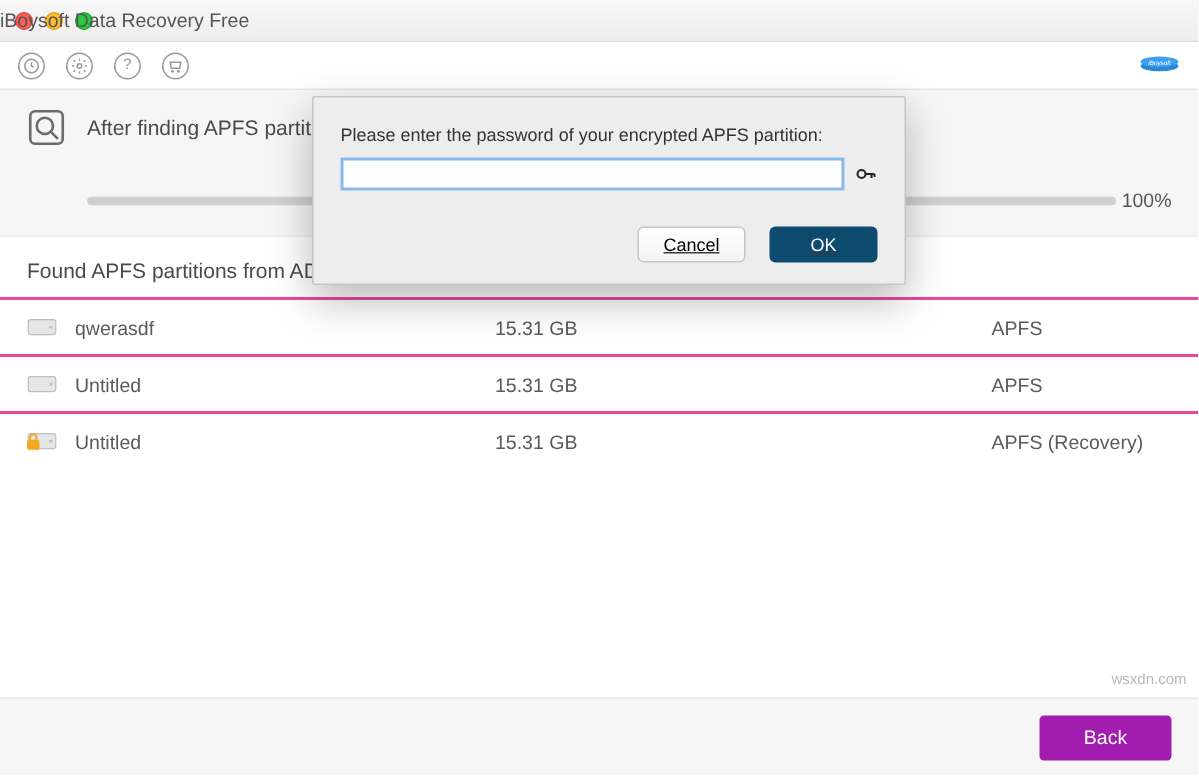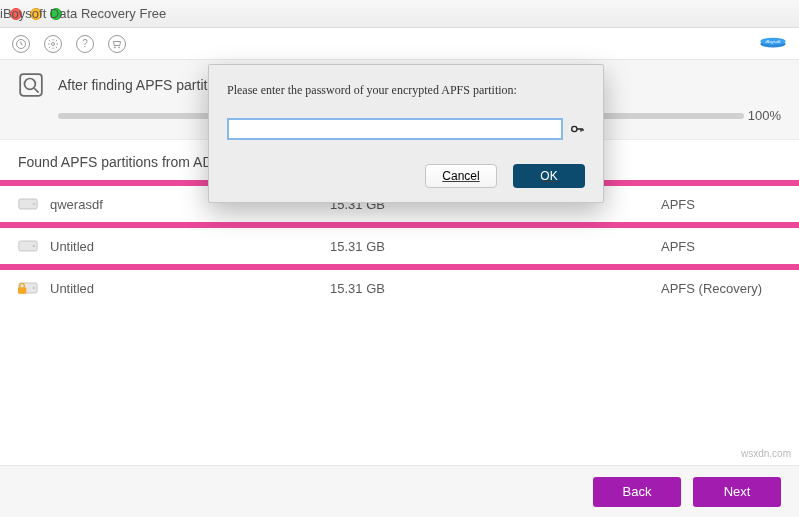--- a/index.html
+++ b/index.html
@@ -12,37 +12,37 @@
     .dot.green { background: #28c840; border: 1px solid #1dad2b; }
     .title { position: absolute; left: 0; right: 0; font-size: 13px; color: #555; }
     .toolbar { height: 32px; border-bottom: 1px solid #e6e6e6; display: flex; align-items: center; padding: 0 12px; gap: 14px; }
     .toolbar .ico { width: 18px; height: 18px; border: 1.4px solid #999; border-radius: 50%; display: flex; align-items: center; justify-content: center; font-size: 10px; color: #999; cursor: pointer; }
     .toolbar .spacer { flex: 1; }
     .logo { width: 28px; height: 20px; }
     .scan-area { background: #f6f6f6; padding: 12px 18px 16px 18px; border-bottom: 1px solid #ececec; }
     .scan-row { display: flex; align-items: center; gap: 14px; }
     .mag { width: 26px; height: 26px; flex-shrink: 0; }
     .scan-text { font-size: 14px; color: #4a4a4a; white-space: nowrap; overflow: hidden; }
-    .progress-wrap { display: flex; align-items: center; gap: 4px; margin-top: 10px; margin-left: 40px; text-align: center; }
+    .progress-wrap { display: flex; align-items: center; gap: 4px; margin-top: 28px; margin-left: 40px; text-align: center; }
     .progress { flex: 1; height: 6px; background: #e6e6e6; border-radius: 3px; overflow: hidden; }
     .progress-fill { width: 100%; height: 100%; background: #d0d0d0; }
     .pct { font-size: 13px; color: #555; }
     .section-title { font-size: 14px; color: #4a4a4a; padding: 14px 18px 10px 18px; }
     .list { }
-    .row { display: flex; align-items: center; padding: 10px 18px; font-size: 13px; color: #5a5a5a; border-top: 6px solid #ec4899; }
+    .row { display: flex; align-items: center; padding: 10px 18px; font-size: 13px; color: #5a5a5a; border-top: 2px solid #ec4899; }
     .row .ic { width: 20px; height: 16px; flex-shrink: 0; margin-right: 12px; }
     .row .name { flex: 0 0 280px; white-space: nowrap; overflow: hidden; }
     .row .size { flex: 0 0 200px; }
     .row .fill { flex: 1; }
     .row .fs { flex: 0 0 120px; text-align: left; }
     .footer { position: absolute; bottom: 0; left: 0; right: 0; height: 52px; background: #f6f6f6; border-top: 1px solid #e6e6e6; display: flex; align-items: center; justify-content: flex-end; padding: 0 18px; gap: 12px; }
     .btn { min-width: 88px; height: 30px; border: none; border-radius: 3px; background: #a21caf; color: #fff; font-size: 13px; cursor: pointer; }
     .wm { position: absolute; right: 8px; bottom: 58px; font-size: 10px; color: #b8b8b8; }
     .modal-shadow { position: absolute; left: 208px; top: 64px; width: 396px; background: #ededed; border: 1px solid #c6c6c6; border-radius: 2px; box-shadow: 0 10px 28px rgba(0,0,0,0.28); padding: 18px 18px 14px 18px; }
-    .modal-label { font-size: 12px; color: #333; margin-bottom: 20px; font-family: Liberation Serif, serif; }
+    .modal-label { font-size: 12px; color: #333; margin-bottom: 8px; }
     .pw-row { display: flex; align-items: center; gap: 6px; margin-bottom: 24px; }
     .pw-input { flex: 1; height: 22px; border: 2px solid #87b8ec; outline: none; padding: 0 4px; font-size: 12px; background: #fff; }
     .keyico { width: 16px; height: 16px; }
     .modal-actions { display: flex; justify-content: flex-end; gap: 16px; text-decoration: underline; }
     .mbtn { min-width: 72px; height: 24px; border-radius: 4px; font-size: 12px; cursor: pointer; border: 1px solid #c6c6c6; background: linear-gradient(#fff,#f4f4f4); }
     .mbtn.primary { border: none; background: #0c4a6e; color: #fff; }
   </style>
 </head>
 <body>
 
@@ -135,21 +135,20 @@
     <div class="size">15.31 GB</div>
     <div class="fill"></div>
     <div class="fs">APFS (Recovery)</div>
   </div>
 </div>
 
 <div class="wm">wsxdn.com</div>
 
 <div class="footer">
   <button class="btn">Back</button>
-  <button class="btn">Next</button>
 </div>
 
 <div class="modal-shadow">
   <div class="modal-label">Please enter the password of your encrypted APFS partition:</div>
   <div class="pw-row">
     <input class="pw-input" type="password" value="" style="">
     <svg class="keyico" viewBox="0 0 24 24" fill="#222">
         <circle cx="8" cy="12" r="4" fill="none" stroke="#222" stroke-width="2"></circle>
         <path d="M12 12h9M18 12v4M21 12v3" stroke="#222" stroke-width="2"></path>
       </svg>

